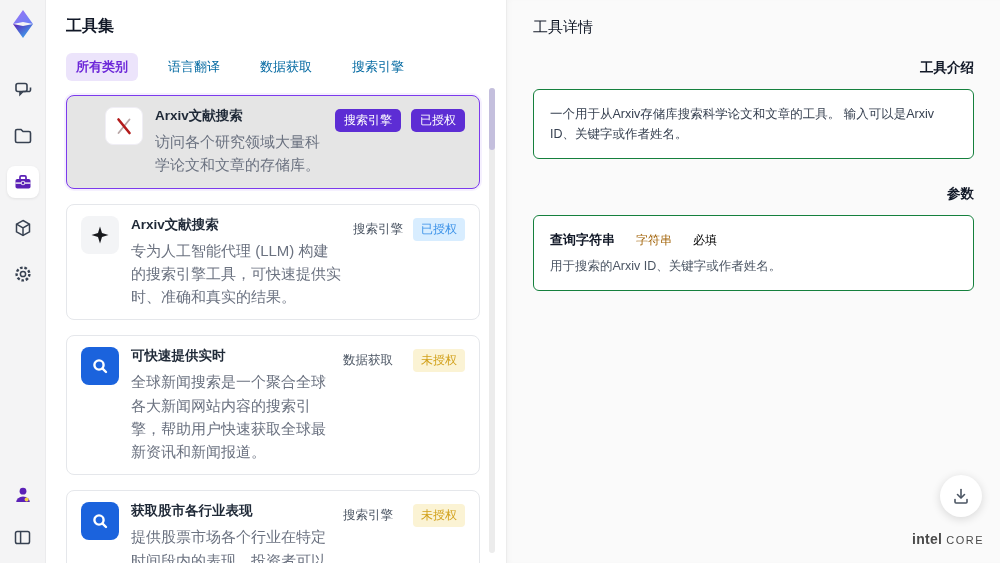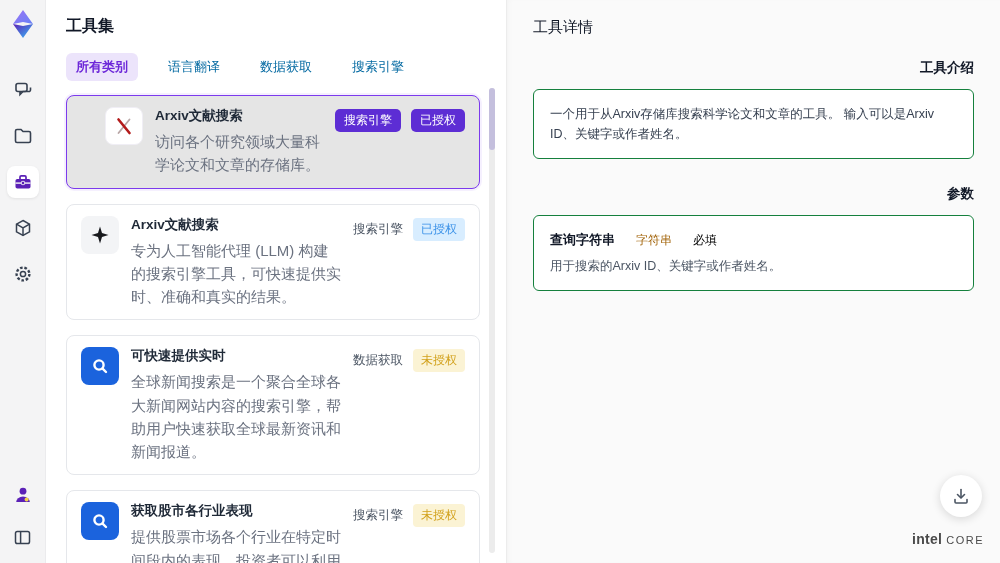--- a/index.html
+++ b/index.html
@@ -54,21 +54,21 @@
   .tool-icon.blue  { background:#1b63dd; }
   .tool-body { flex:1; min-width:0; }
   .tool-name { font-size:13.5px; font-weight:bold; color:#1f2937; margin-bottom:5px; }
   .tool-desc { font-size:15px; color:#6b7280; line-height:1.55; }
   .tool-tags { display:flex; gap:10px; align-items:flex-start; white-space:nowrap; padding-top:2px; }
   .tag-solid {
     background:#5d2dd4; color:#fff; font-size:12px; padding:3px 9px; border-radius:5px;
   }
   .tag-cat { color:#4b5563; font-size:12.5px; padding:3px 0; }
   .tag-ok   { background:#d8edff; color:#3c92e8; font-size:12px; padding:3px 8px; border-radius:4px; }
-  .tag-warn { background:#fbf3d4; color:#d2a11c; font-size:12px; padding:3px 8px; border-radius:4px; }
+  .tag-warn { background:#fbf3d4; color:#d2a11c; font-size:12px; padding:3px 8px; border-radius:4px;margin-left:10px; }
 
   .vscroll {
     position:absolute; right:11px; top:88px; width:6px; height:465px;
     background:#ececec; border-radius:3px;
   }
   .vscroll .thumb { width:6px; height:62px; background:#c4bfdd; border-radius:3px; }
 
   
   .detail {
     flex:1; background:#fafafa; border-left:1px solid #ececec; height:563px;

